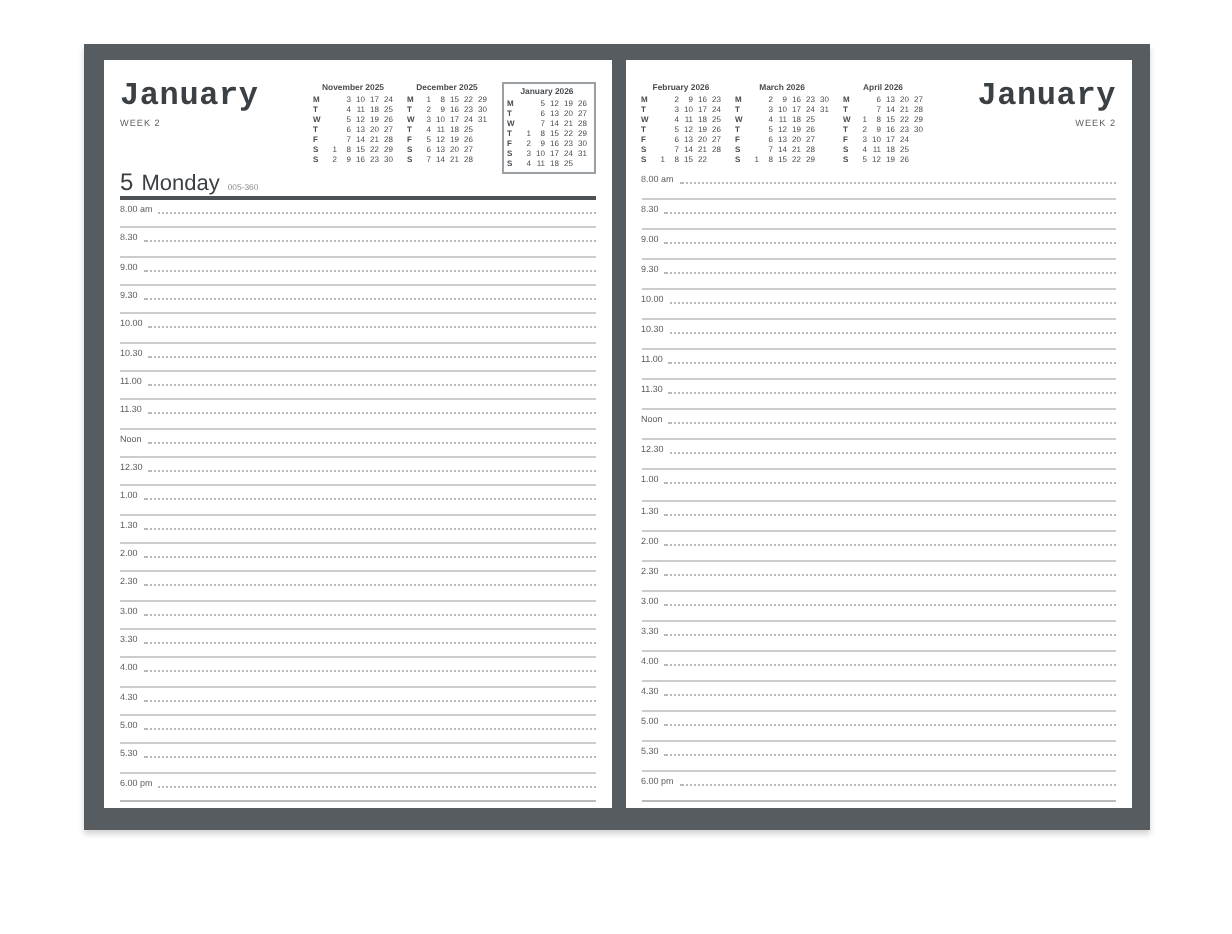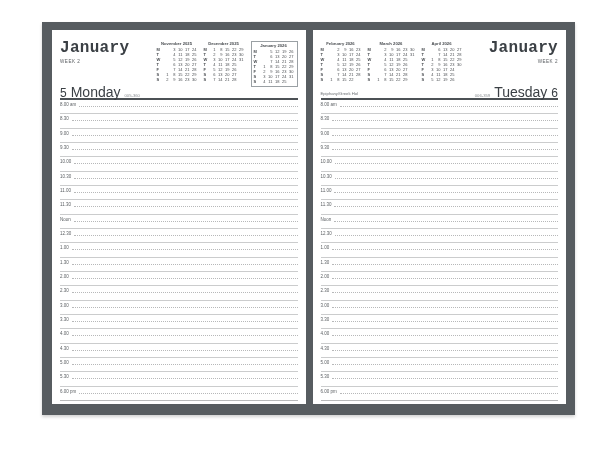--- a/index.html
+++ b/index.html
@@ -30,21 +30,21 @@
   .mc-day { width: 5px; font-weight: bold; }
   .mc-cell { width: 7px; text-align: right; }
   
   .day-header {
     flex: none; height: 15px; border-bottom: 2px solid #4c5155;
     display: flex; align-items: baseline; gap: 4px; padding-bottom: 1px;
   }
   .day-header.right { justify-content: space-between; }
   .day-right { display: flex; align-items: baseline; gap: 4px; }
   .day-number { font-size: 12px; color: #3b4045; line-height: 1; }
-  .day-name { font-size: 14px; color: #3b4045; line-height: 1; }
+  .day-name { font-size: 11px; color: #3b4045; line-height: 1; }
   .day-count { font-size: 4.2px; color: #898d91; }
   .holiday-note { font-size: 4.2px; color: #6a6e72; align-self: flex-end; padding-bottom: 1px; }
   
   .time-grid { flex: 1; display: flex; flex-direction: column; }
   .time-row {
     flex: 1; border-bottom: 1px solid #cbcccd;
     display: flex; align-items: flex-start; gap: 3px; padding-top: 1px;
   }
   .time-row:last-child { border-bottom: 1px solid #b9babb; }
   .time-label { font-size: 4.5px; color: #5a5e62; line-height: 1; padding-top: 2px; white-space: nowrap; }
@@ -521,28 +521,20 @@
                 <span class="mc-cell">26</span>
                 <span class="mc-cell"></span>
               </div>
             </div>
           </div>
         <div class="month-block right">
           <div class="month-title">January</div>
           <div class="week-label">WEEK 2</div>
         </div>
       </div>
-      <div class="day-header right">
-        <span class="holiday-note">Epiphany/Greek Hol</span>
-        <span class="day-right">
-          <span class="day-count">006-359</span>
-          <span class="day-name">Tuesday</span>
-          <span class="day-number">6</span>
-        </span>
-      </div>
       <div class="time-grid">
           <div class="time-row">
             <span class="time-label">8.00 am</span>
             <span class="dot-line"></span>
           </div>
           <div class="time-row">
             <span class="time-label">8.30</span>
             <span class="dot-line"></span>
           </div>
           <div class="time-row">

